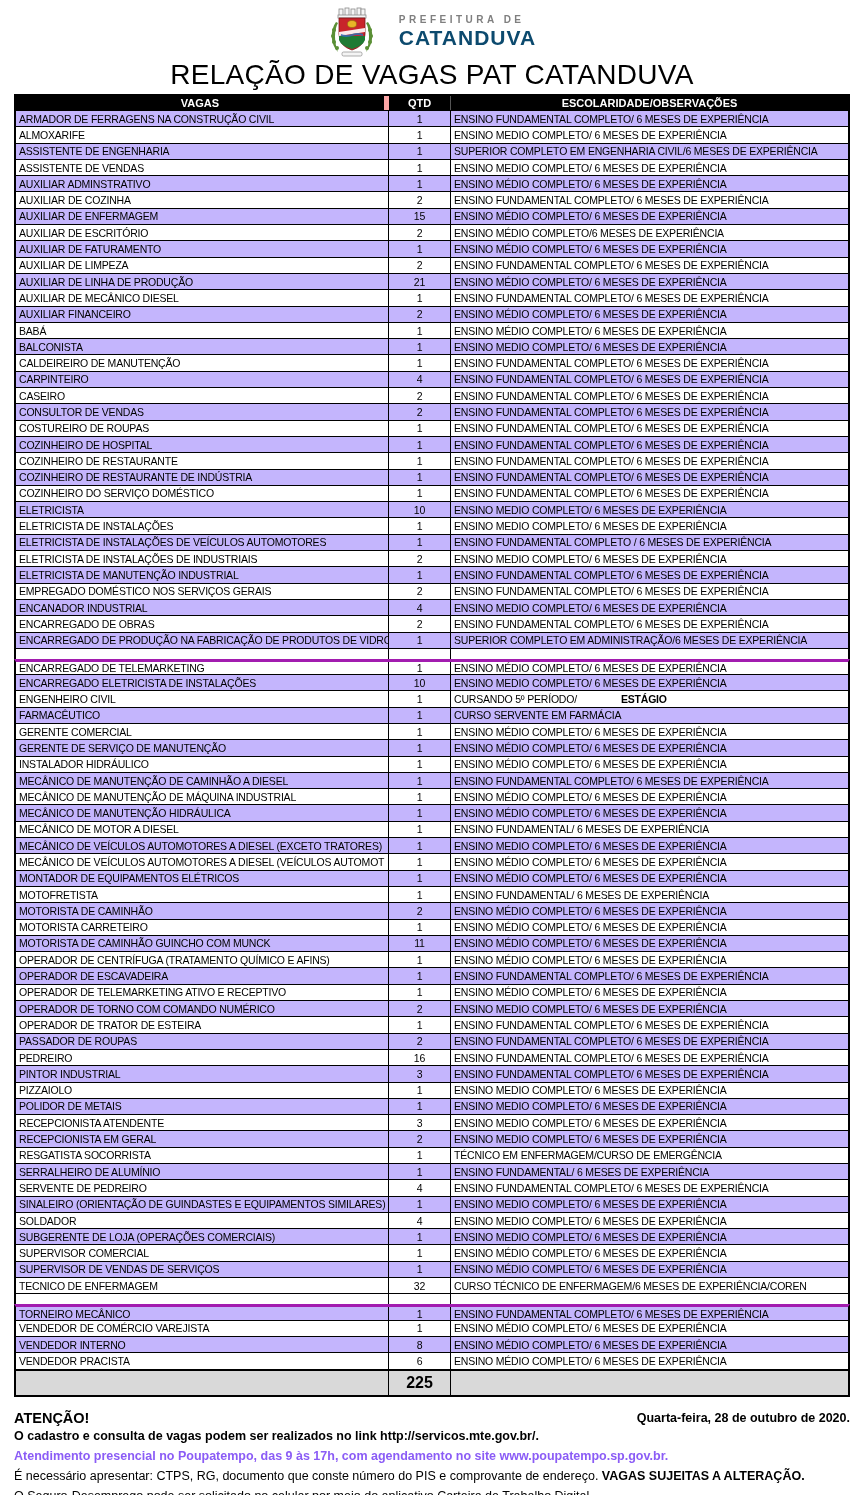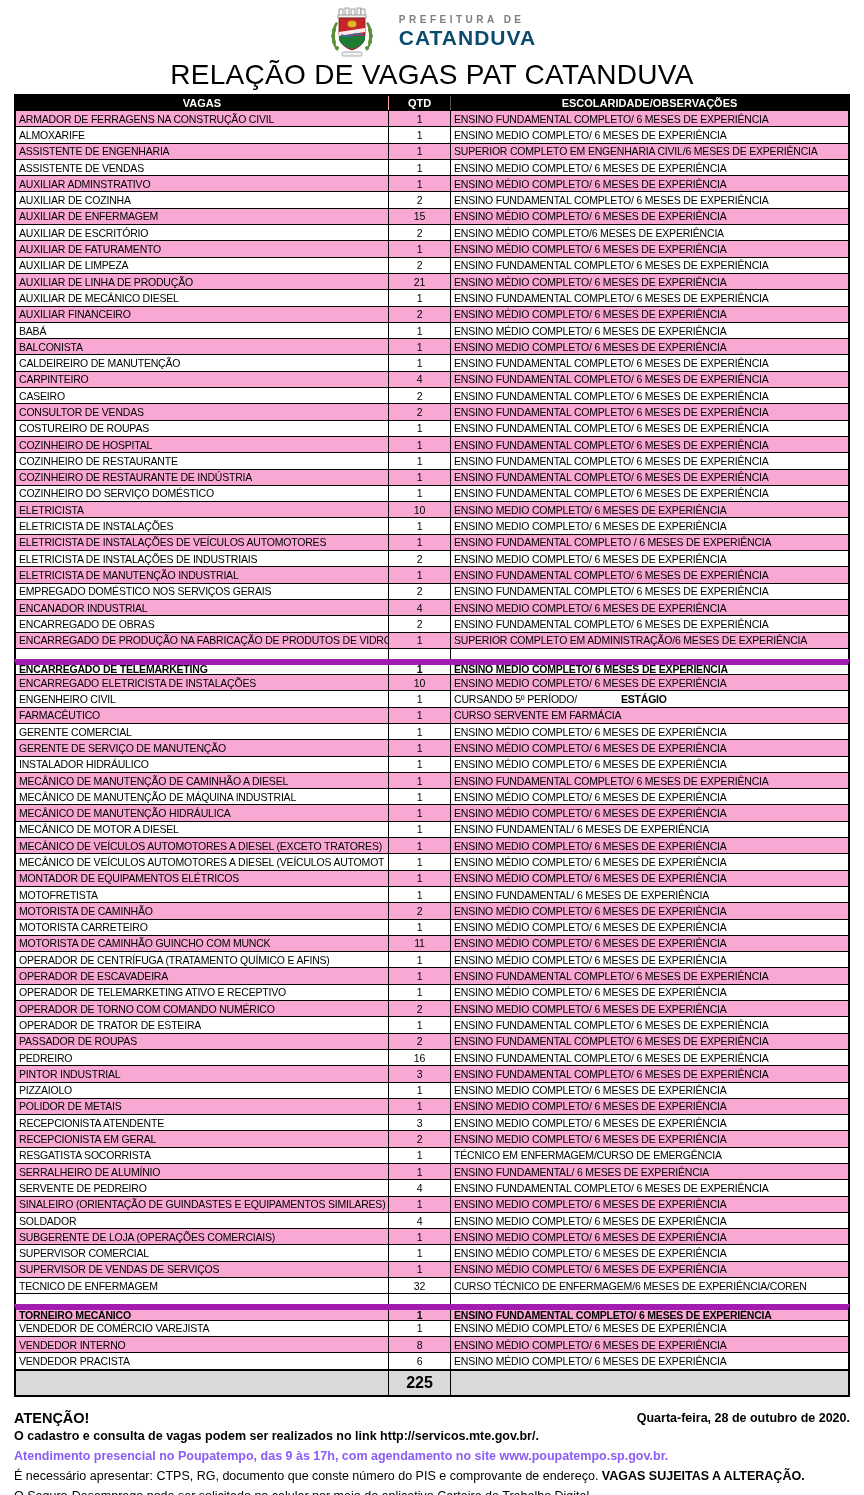--- a/index.html
+++ b/index.html
@@ -11,27 +11,27 @@
   .crest { width:48px; height:52px; flex:0 0 auto; }
   .logo-text { display:flex; flex-direction:column; justify-content:center; }
   .org-top { font-size:10px; letter-spacing:3.5px; color:#7f7f7f; font-weight:bold; }
   .org-name { font-size:21px; font-weight:bold; color:#0c4a6e; letter-spacing:1px; margin-top:1px; }
   .doc-title { text-align:center; font-size:28px; font-weight:400; letter-spacing:0.3px; height:36px; line-height:34px; }
 
   
   .vtable { margin:0 14px; width:836px; }
   .thead { display:flex; background:#000; color:#fff; height:17px; border:2px solid #000; border-bottom:1px solid #000; font-weight:bold; font-size:11px; }
   .thead > div { display:flex; align-items:center; justify-content:center; }
-  .h-vagas { width:373px; border-right:1px solid #fca5a5; }
+  .h-vagas { width:373px; border-right:5px solid #fca5a5; }
   .h-qtd { width:62px; border-right:1px solid #555; }
   .h-obs { flex:1; }
 
   .vrow { display:flex; height:16.3px; border-left:2px solid #000; border-right:2px solid #000; border-bottom:1px solid #000; background:#fff; font-size:10.5px; letter-spacing:-0.2px; }
-  .vrow.shaded { background:#f9a8d4; }
-  .vrow.topline { border-top:6px solid #a21caf;font-weight:bold; }
+  .vrow.shaded { background:#c4b5fd; }
+  .vrow.topline { border-top:3px solid #a21caf; }
   .cv { width:373px; border-right:1px solid #000; display:flex; align-items:center; padding-left:3px; overflow:hidden; white-space:nowrap; }
   .cq { width:62px; border-right:1px solid #000; display:flex; align-items:center; justify-content:center; }
   .co { flex:1; display:flex; align-items:center; padding-left:3px; overflow:hidden; white-space:nowrap; }
   .ob { font-weight:bold;margin-left:44px; }
 
   .spacer { position:relative; height:10px; border-left:2px solid #000; border-right:2px solid #000; background:#fff; }
   .spacer .sp-q { position:absolute; left:372px; top:0; bottom:0; width:63px; border-left:1px solid #000; border-right:1px solid #000; }
 
   .total-row { display:flex; height:27px; background:#d9d9d9; border-left:2px solid #000; border-right:2px solid #000; border-bottom:2px solid #000; border-top:1px solid #000; font-size:16px; }
   .total-row .cv, .total-row .co { background:#d9d9d9; }

